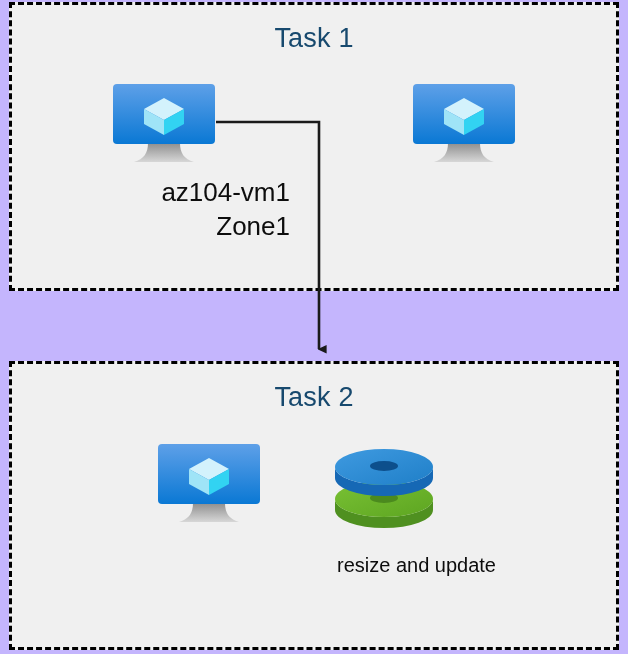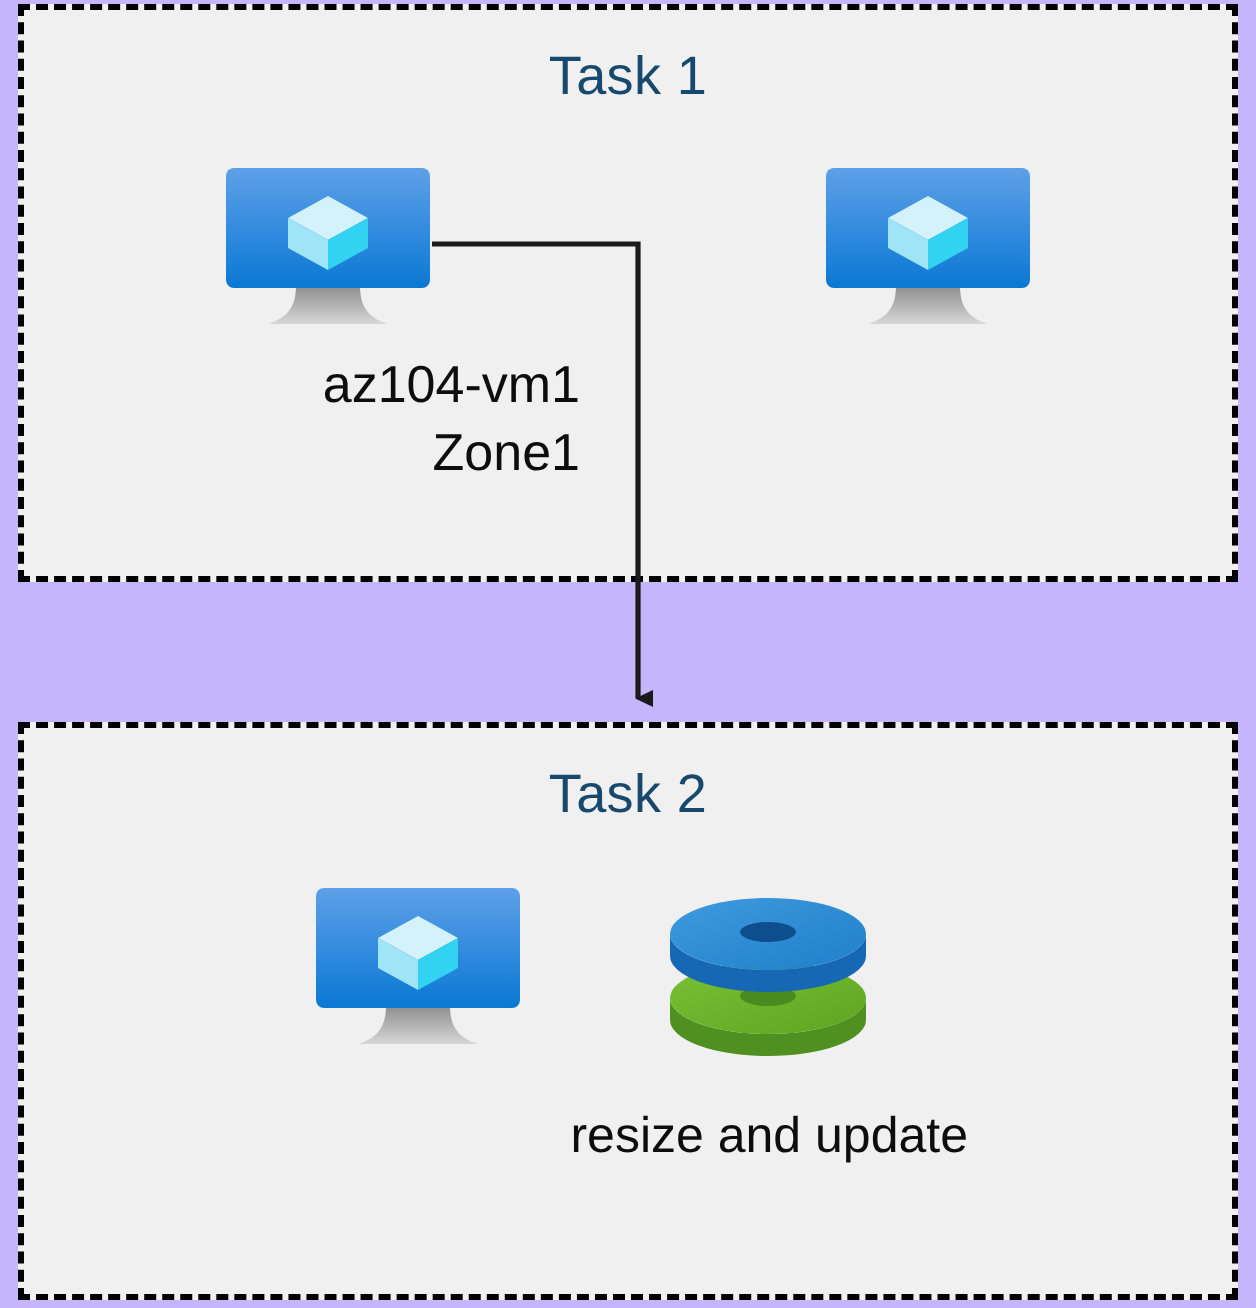--- a/index.html
+++ b/index.html
@@ -48,22 +48,22 @@
     position: absolute;
     text-align: right;
     color: #0d0d0d;
     font-size: 26px;
     line-height: 1.32;
     white-space: pre-line;
   }
   #vm1-label { left: 50px;  top: 175px; width: 240px; }
   #vm2-label { left: 350px; top: 175px; width: 240px; }
   #task2-label {
-    left: 64px; top: 552px; width: 420px;
-    font-size: 25px;
+    left: 76px; top: 552px; width: 420px;
+    font-size: 20px;
   }
 
   
   .icon-vm {
     position: absolute;
     width: 104px;
     height: 88px;
   }
   #vm1-icon  { left: 112px; top: 83px; }
   #vm2-icon  { left: 412px; top: 83px; }

